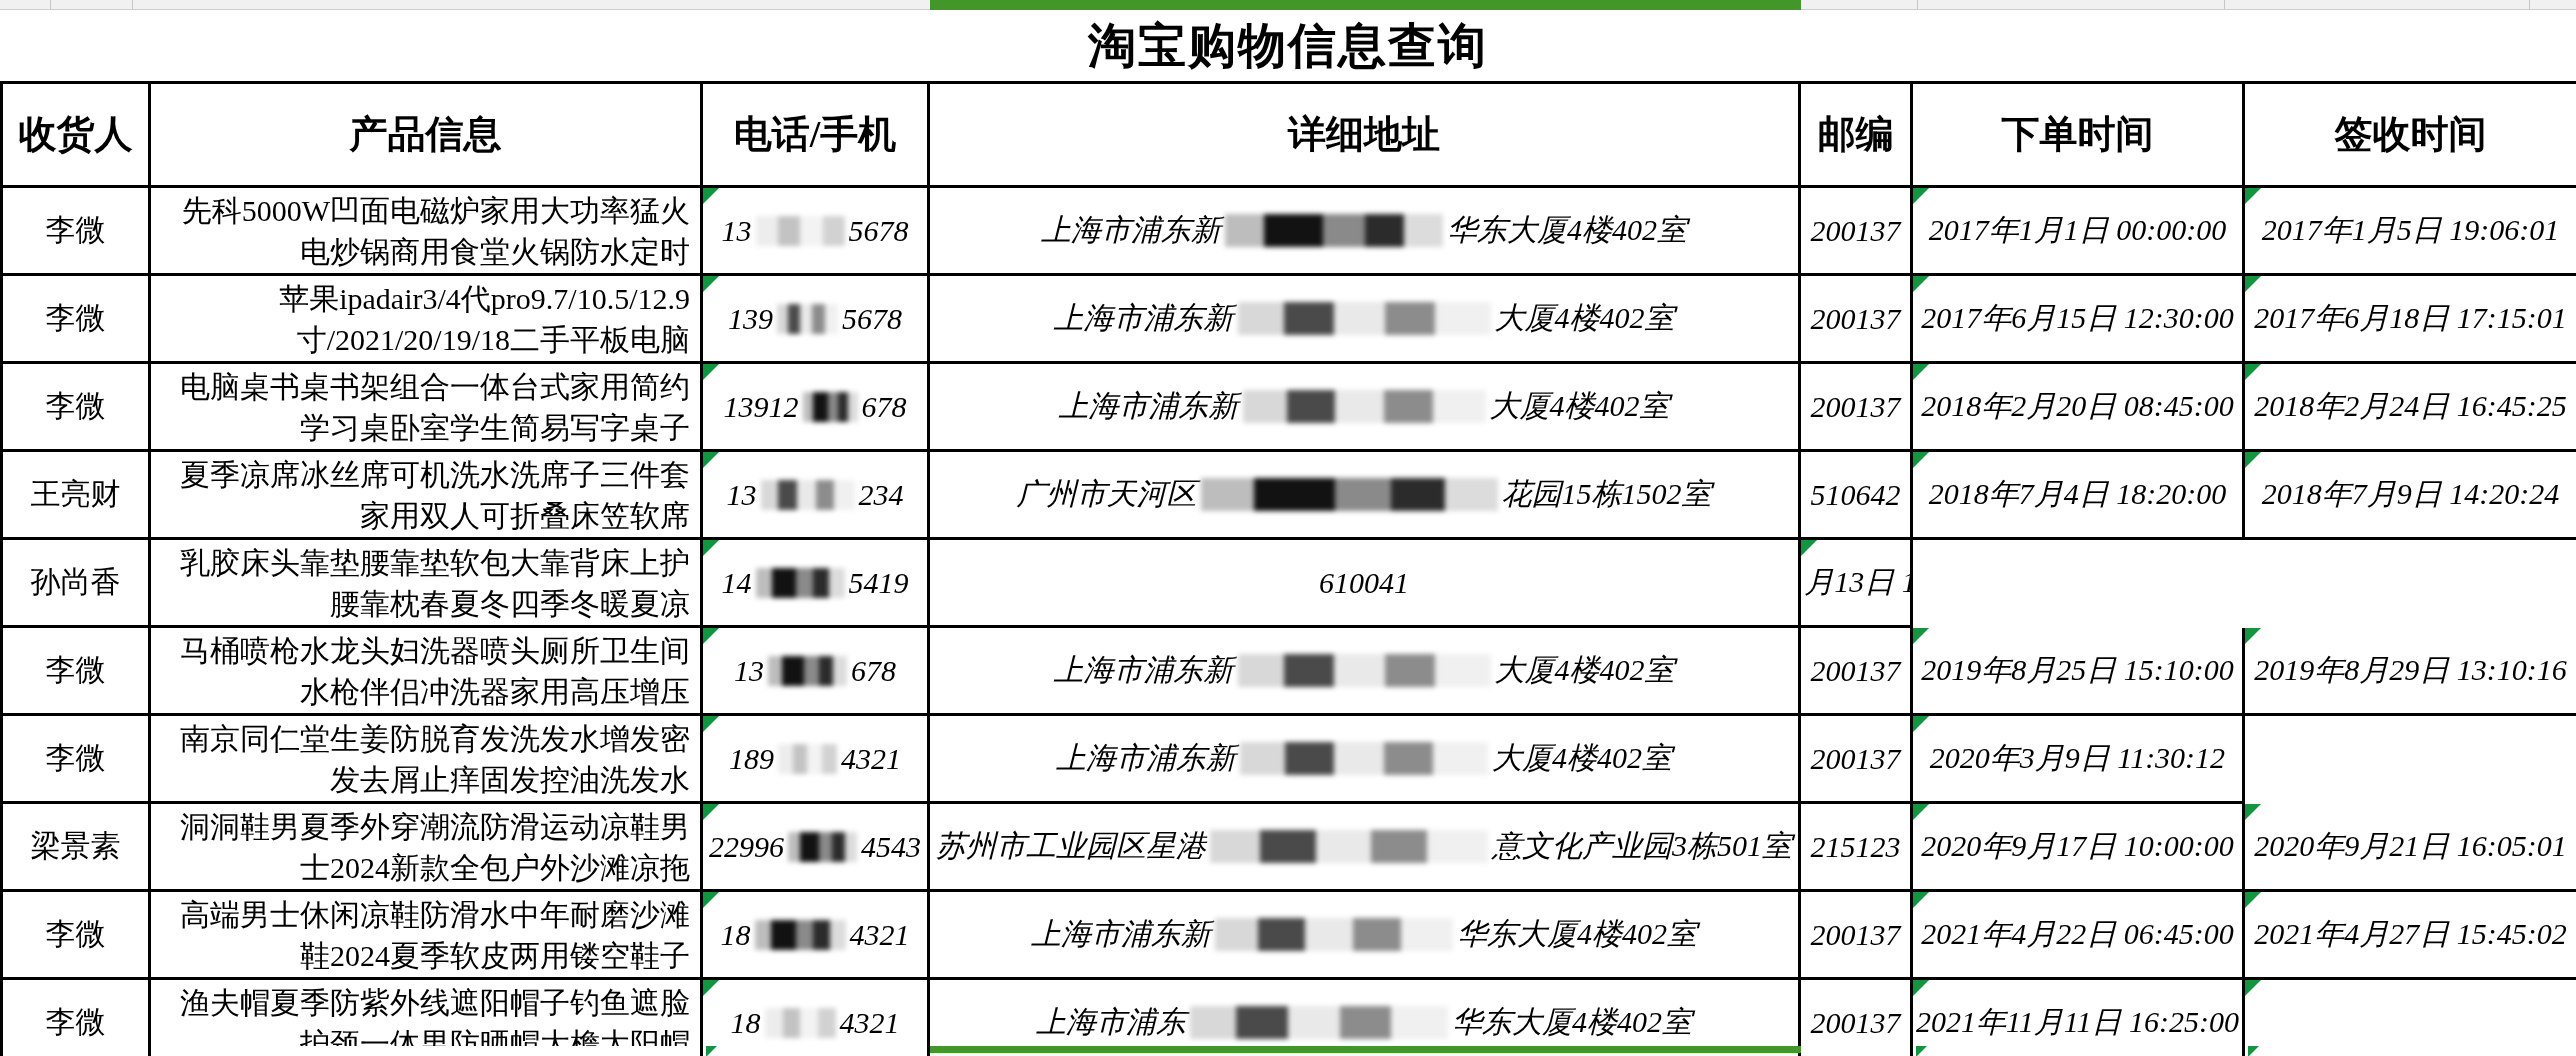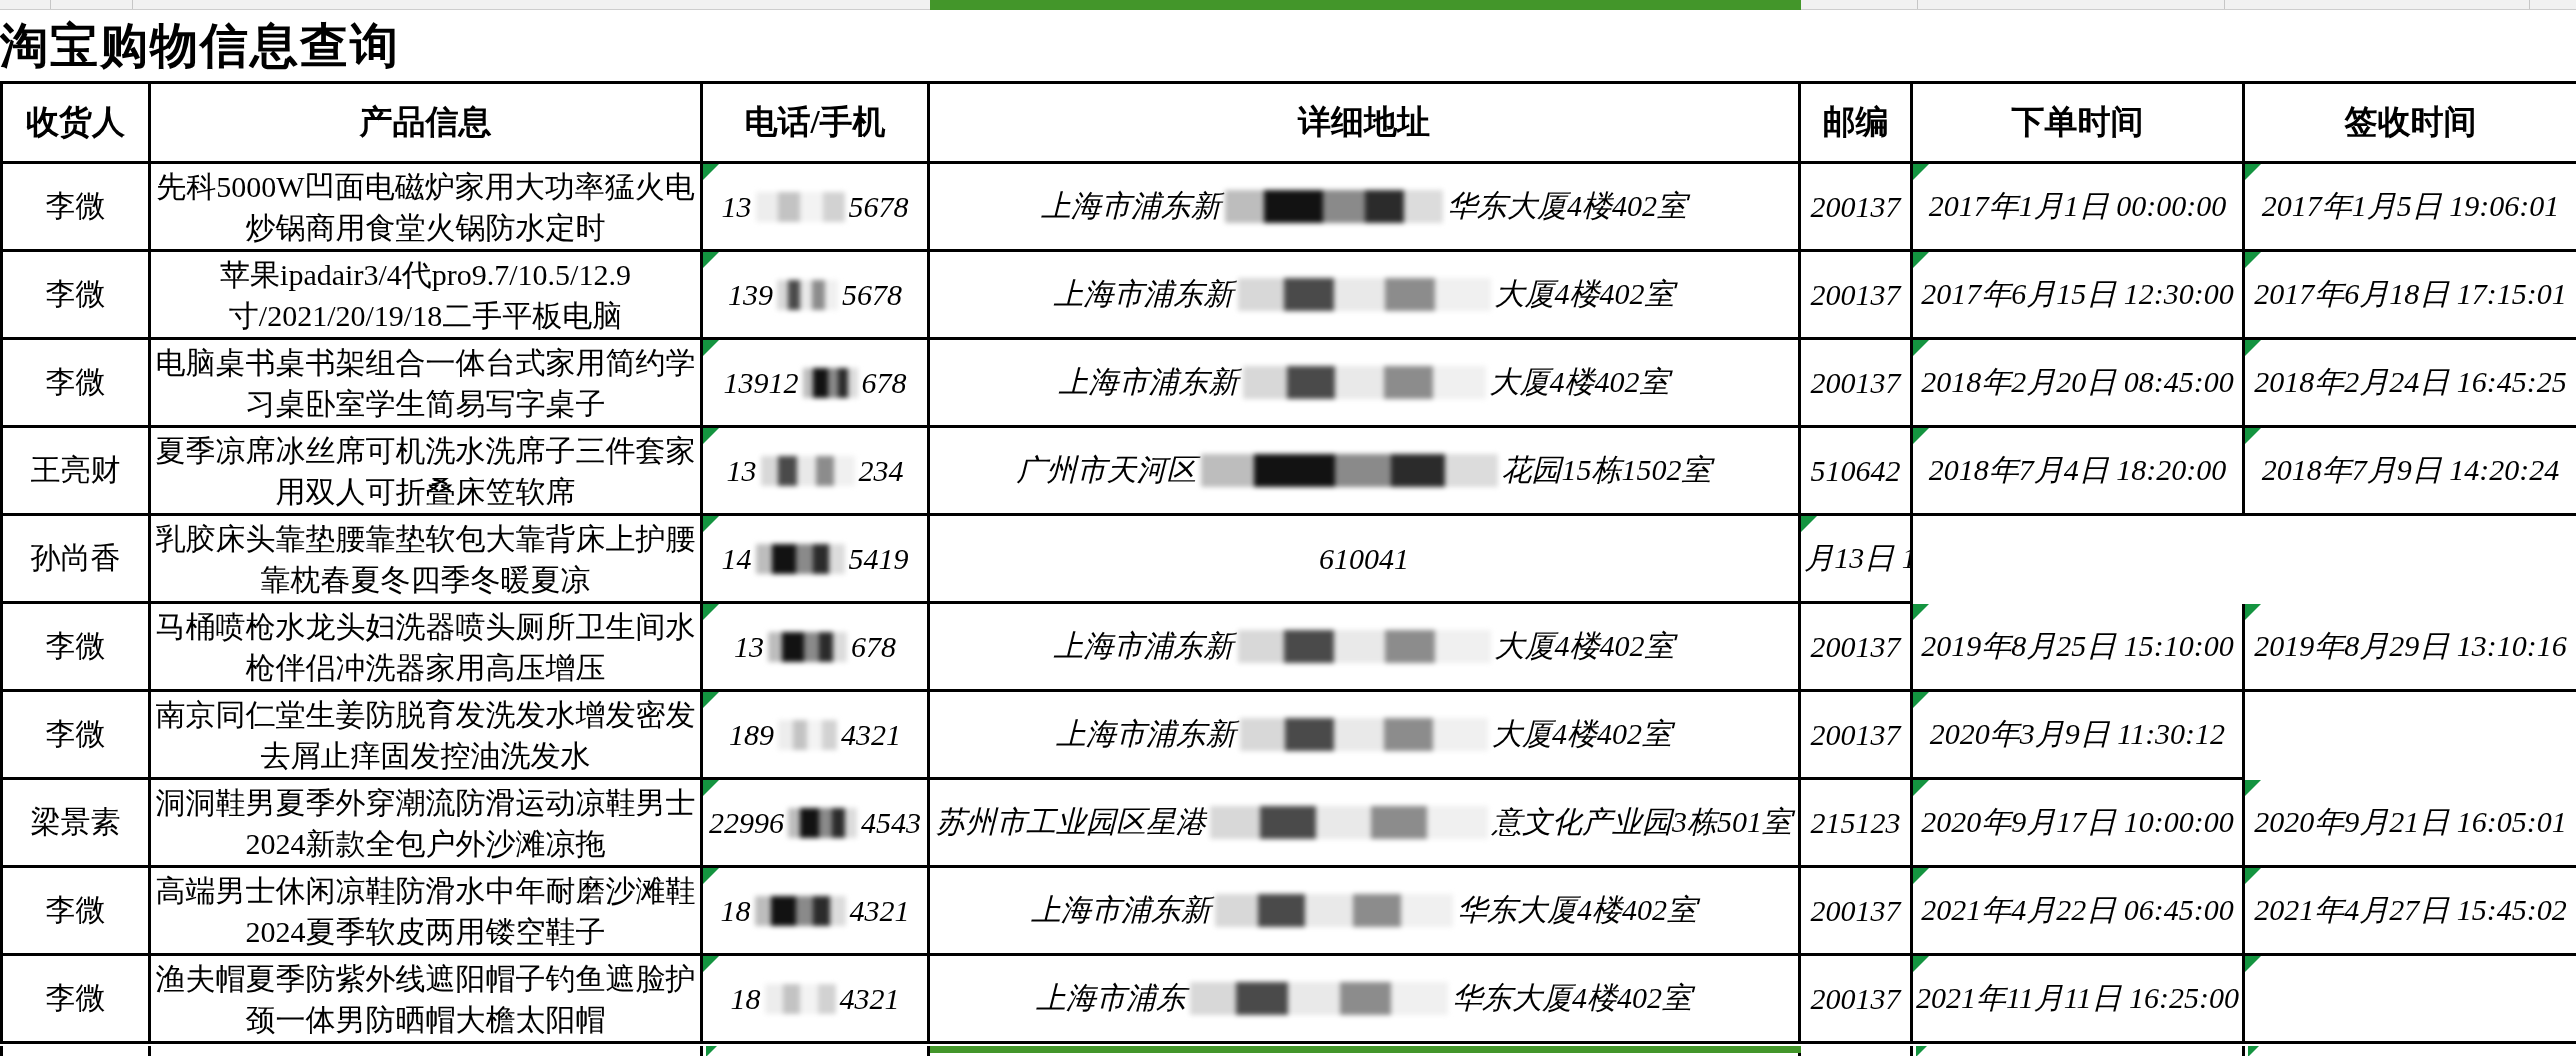--- a/index.html
+++ b/index.html
@@ -7,33 +7,33 @@
     width:2576px;height:1057px;position:relative;overflow:hidden;
     background:#ffffff;
     font-family:"Liberation Serif","DejaVu Serif",serif;
     color:#000;
   }
   
   .top-strip{position:absolute;top:0;left:0;width:2576px;height:9px;background:#f1f1f1;border-bottom:1px solid #cdcdcd;}
   .top-strip .tick{position:absolute;top:0;width:1px;height:9px;background:#c6c6c6;}
   .sel-top{position:absolute;top:0;left:930px;width:871px;height:10px;}
   
-  .title-band{position:absolute;top:10px;left:0;width:2576px;height:71px;display:flex;align-items:center;}
+  .title-band{position:absolute;top:10px;left:0;width:2576px;height:71px;display:flex;align-items:center;justify-content:center;}
   .sheet-title{font-size:48px;font-weight:bold;letter-spacing:2px;}
   
   .table{position:absolute;top:81px;left:0;width:2576px;border-top:3px solid #000;border-left:3px solid #000;box-sizing:border-box;}
   .trow{display:grid;grid-template-columns:148px 552px 227px 871px 112px 332px 334px;}
   .cell{
     position:relative;border-right:3px solid #000;border-bottom:3px solid #000;
     box-sizing:border-box;display:flex;align-items:center;justify-content:center;
     text-align:center;overflow:hidden;background:#fff;white-space:normal;
   }
-  .header .cell{height:80px;font-weight:bold;font-size:33px;}
+  .header .cell{height:104px;font-weight:bold;font-size:38px;}
   .drow .cell{height:88px;font-size:30px;}
-  .cell.product{font-size:30px;line-height:41px;padding:0 4px;}
+  .cell.product{font-size:30px;line-height:41px;padding:0 10px;text-align:right;}
   .cell.nowrap{white-space:nowrap;font-style:italic;}
   .gtri{position:absolute;top:0;left:0;width:0;height:0;border-top:16px solid var(--tri-green);border-right:16px solid transparent;}
   .redact{display:inline-block;height:30px;border-radius:1px;filter:blur(2.5px);margin:0 4px;vertical-align:middle;}
   .addr .redact{height:33px;}
   .redact.light{background:linear-gradient(90deg,#ededed 0 25%,#c3c3c3 25% 50%,#f3f3f3 50% 75%,#d2d2d2 75% 100%);}
   .redact.mix{background:linear-gradient(90deg,#d8d8d8 0 18%,#4a4a4a 18% 38%,#e9e9e9 38% 58%,#8c8c8c 58% 78%,#f0f0f0 78% 100%);}
   .redact.dark{background:linear-gradient(90deg,#bdbdbd 0 18%,#121212 18% 45%,#8a8a8a 45% 64%,#2b2b2b 64% 82%,#dcdcdc 82% 100%);}
   
   .sliver{position:absolute;top:1046px;left:0;width:2576px;height:11px;background:#fff;}
   .sliver .vline{position:absolute;top:0;width:3px;height:11px;background:#000;}

